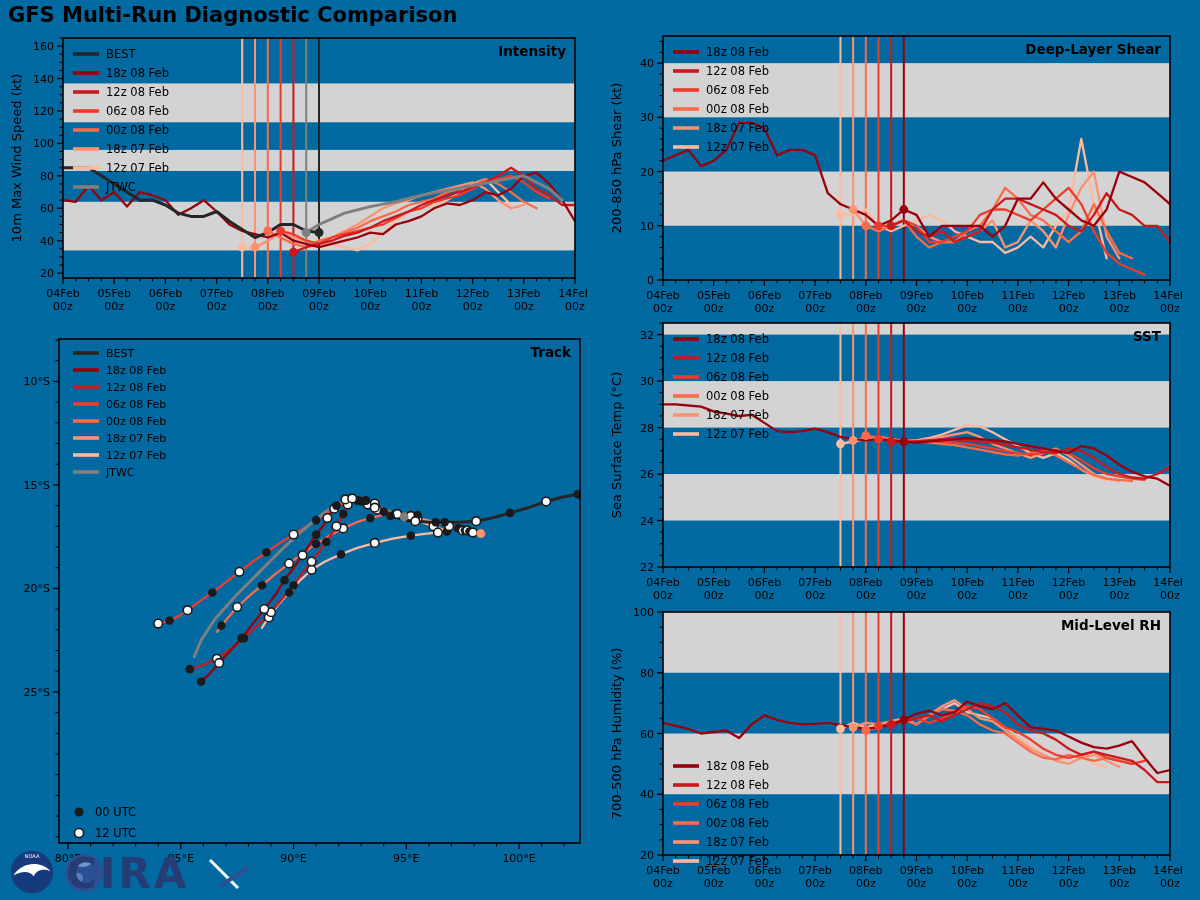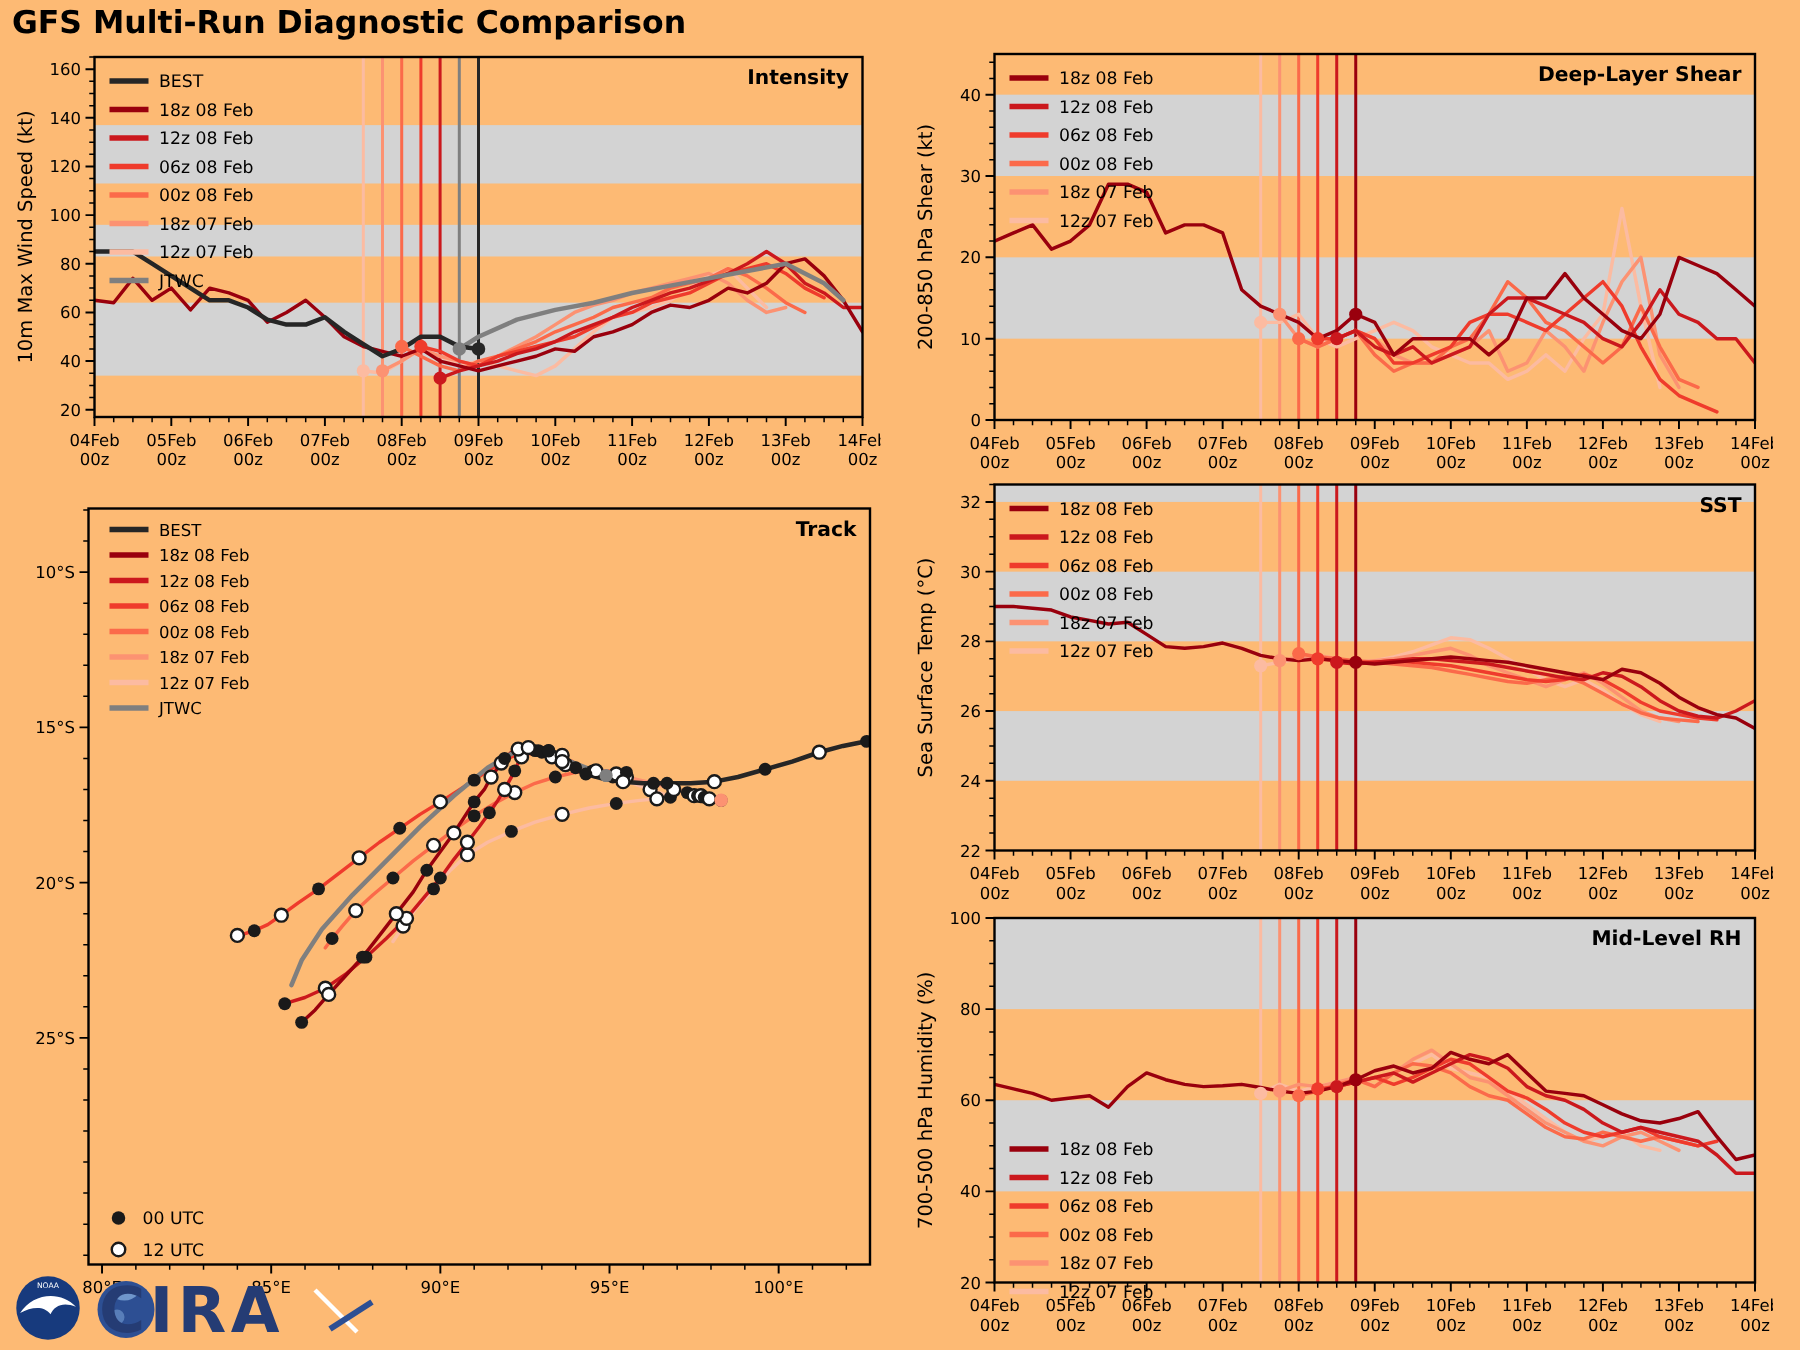--- a/index.html
+++ b/index.html
@@ -1,16 +1,16 @@
 <!DOCTYPE html>
 <html><head>
 <meta charset="utf-8">
 <style>
   html,body{margin:0;padding:0;background:#fff;}
-  #page{position:relative;width:1200px;height:900px;background:#fdba74;overflow:hidden;
+  #page{position:relative;width:1200px;height:900px;background:#0369a1;overflow:hidden;
         font-family:"DejaVu Sans","Liberation Sans",sans-serif;}
   .hdr{position:absolute;top:3px;font-weight:bold;font-size:21px;color:#000;white-space:nowrap;}
   #hdr-left{left:8px;}
   #hdr-right{right:28px;}
   #charts svg{position:absolute;}
   #logos{position:absolute;left:10px;top:848px;height:48px;display:flex;align-items:center;gap:8px;}
 </style>
 </head>
 <body>
 

